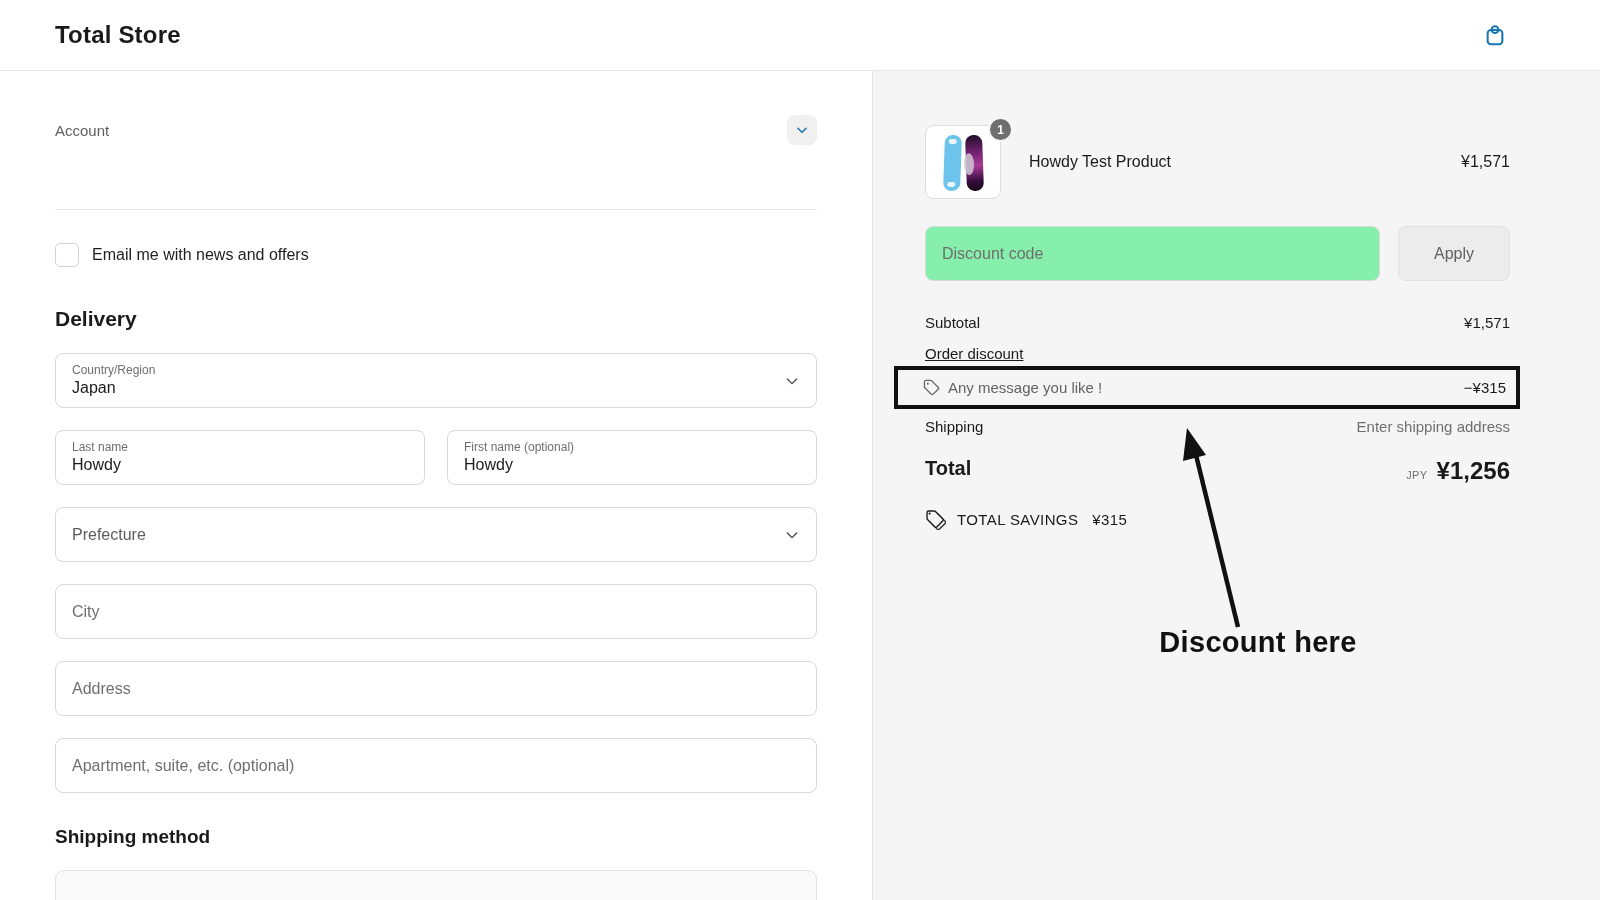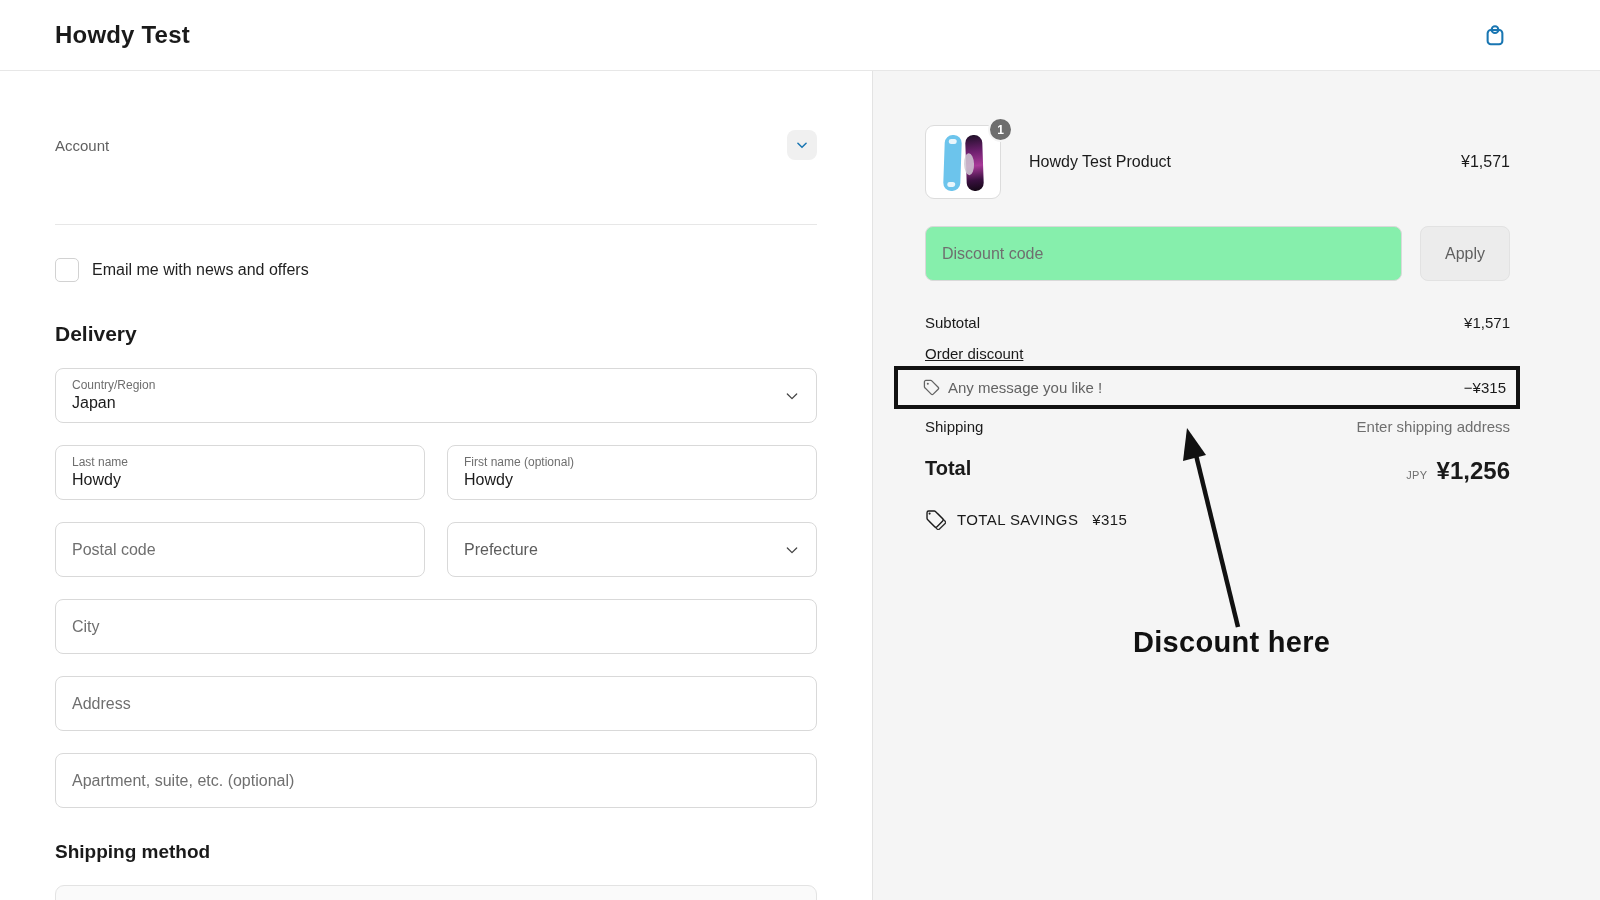--- a/index.html
+++ b/index.html
@@ -17,21 +17,21 @@
   }
   .store-name { font-size:24px; font-weight:700; letter-spacing:0.2px; }
   .cart-btn { background:none; border:none; cursor:pointer; display:flex; align-items:center; }
 
   
   .content { display:flex; height:829px; overflow:hidden; }
   .checkout-col { width:873px; flex:0 0 873px; background:#fff; padding:0 55px; border-right:1px solid #e3e3e3; }
   .summary-col { flex:1; background:#f5f5f5; padding:54px 90px 0 52px; }
 
   
-  .account-row { margin-top:59px; display:flex; align-items:center; justify-content:space-between; height:30px; }
+  .account-row { margin-top:44px; display:flex; align-items:center; justify-content:space-between; height:30px; }
   .account-label { font-size:15px; color:#5f5f5f; }
   .chev-btn {
     width:30px; height:30px; border:none; border-radius:8px; background:#f0f0f0;
     display:flex; align-items:center; justify-content:center; cursor:pointer;
   }
   .divider { border:none; border-top:1px solid #e7e7e7; margin-top:64px; }
   .checkbox-row { margin-top:33px; display:flex; align-items:center; gap:13px; cursor:pointer; }
   .checkbox {
     width:24px; height:24px; border:1.5px solid #d2d2d2; border-radius:5px; background:#fff; flex:0 0 24px;
   }
@@ -90,21 +90,21 @@
   .product-name { font-size:16px; margin-left:28px; flex:1; }
   .product-price { font-size:16px; }
 
   .discount-row { margin-top:27px; display:flex; gap:18px; }
   .discount-input {
     flex:1; height:55px; border:1px solid #d9d9d9; border-radius:8px; background:#86efac;
     font-family:"Liberation Sans", sans-serif; font-size:16px; padding:0 16px; outline:none;
   }
   .discount-input::placeholder { color:#6f6f6f; }
   .apply-btn {
-    width:90px; height:55px; border:1px solid #e2e2e2; border-radius:8px; background:#ececec;
+    width:112px; height:55px; border:1px solid #e2e2e2; border-radius:8px; background:#ececec;
     font-family:"Liberation Sans", sans-serif; font-size:16px; color:#5f5f5f; cursor:pointer;
   }
 
   .sum-row { display:flex; align-items:center; justify-content:space-between; font-size:15px; }
   .sum-row.first { margin-top:33px; }
   .sum-label { color:#1a1a1a; }
   .sum-value { color:#1a1a1a; }
   .muted { color:#6f6f6f; }
   .order-discount-label { margin-top:14px; font-size:15px;text-decoration:underline; }
 
@@ -120,32 +120,32 @@
   .total-label { font-size:20px; font-weight:700; }
   .total-right { display:flex; align-items:baseline; gap:9px; }
   .currency { font-size:11px; color:#6f6f6f; letter-spacing:0.4px; }
   .total-value { font-size:24px; font-weight:700; }
   .savings-row { margin-top:24px; display:flex; align-items:center; gap:11px; font-size:15px; letter-spacing:0.4px; }
   .savings-amt { margin-left:3px; }
 
   
   .arrow-overlay { position:absolute; left:0; top:0; width:1600px; height:900px; pointer-events:none; }
   .discount-here {
-    position:absolute; left:1133px; top:626px; width:250px; 
+    position:absolute; left:1133px; top:626px; width:250px; text-align:center;
     font-size:29px; font-weight:800; color:#111; letter-spacing:0.3px; pointer-events:none;
   }
   svg.icon { display:block; }
 </style>
 </head>
 <body>
 
 <div class="page">
 
   <header class="header">
-    <div class="store-name">Howdy Test</div>
+    <div class="store-name">Total Store</div>
     <button class="cart-btn">
       <span>
         <svg class="icon" width="26" height="27" viewBox="0 0 24 24" fill="none" stroke="#1976b2" stroke-width="1.9">
           <rect x="5.2" y="7" width="13.6" height="13" rx="3"></rect>
           <circle cx="12" cy="6.6" r="3.1"></circle>
         </svg>
       </span>
     </button>
   </header>
 
@@ -188,21 +188,20 @@
           <span class="float-label">Last name</span>
           <span class="float-value">Howdy</span>
         </div>
         <div class="fieldbox">
           <span class="float-label">First name (optional)</span>
           <span class="float-value">Howdy</span>
         </div>
       </div>
 
       <div class="field-row">
-        <input class="plain-input" placeholder="Postal code" style="">
         <div class="fieldbox select">
           <div class="select-inner">
             <span class="select-placeholder">Prefecture</span>
             <span>
               <svg class="icon" width="16" height="16" viewBox="0 0 24 24" fill="none" stroke="#444" stroke-width="1.9" stroke-linecap="round" stroke-linejoin="round">
                 <polyline points="5,9 12,16 19,9"></polyline>
               </svg>
             </span>
           </div>
         </div>

